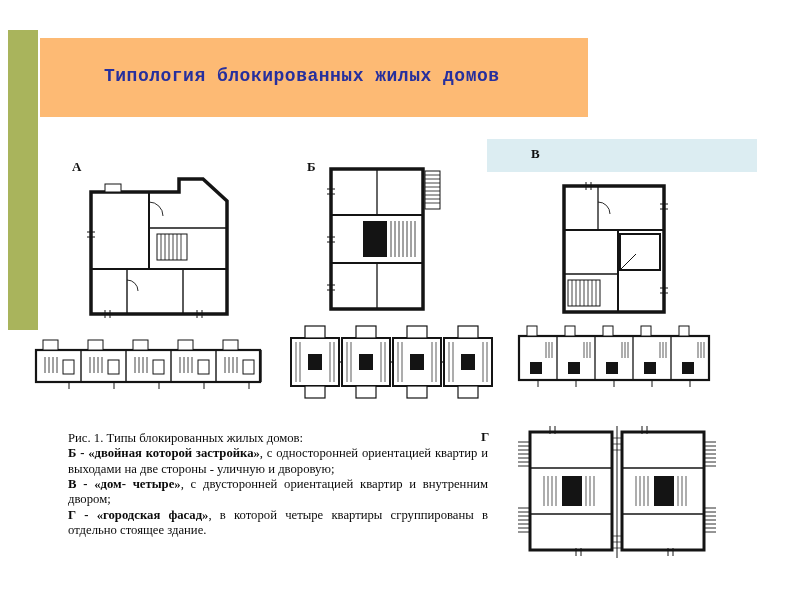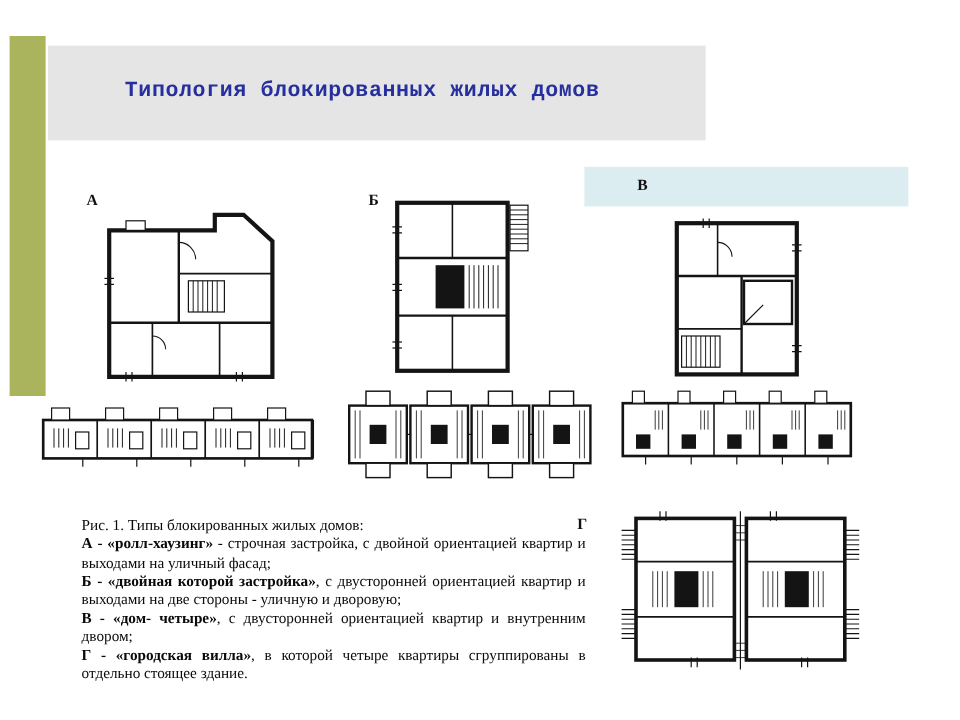--- a/index.html
+++ b/index.html
@@ -6,21 +6,21 @@
   .slide {
     position:relative; width:800px; height:600px; background:#ffffff;
     overflow:hidden; font-family:"Liberation Serif", serif; color:#0a0a0a;
   }
   .accent-bar {
     position:absolute; left:8px; top:30px; width:30px; height:300px;
     background:#a9b45c;
   }
   .title-box {
     position:absolute; left:40px; top:38px; width:548px; height:79px;
-    background:#e5e5e5;
+    background:#fdba74;
   }
   .title-text {
     position:absolute; left:64px; top:28px;
     font-family:"Liberation Mono", monospace; font-weight:bold;
     font-size:18px; letter-spacing:0.5px; color:#262f9d; white-space:nowrap;
   }
   .side-band {
     position:absolute; left:487px; top:139px; width:270px; height:33px;
     background:#dcedf2;
   }
@@ -318,19 +318,18 @@
         <line x1="60" y1="130" x2="60" y2="138"></line>
           <line x1="65" y1="130" x2="65" y2="138"></line>
         <line x1="152" y1="130" x2="152" y2="138"></line>
           <line x1="157" y1="130" x2="157" y2="138"></line>
       </g>
     </svg>
   </div>
 
   <div class="caption">
     <div>Рис. 1. Типы блокированных жилых домов:</div>
-    <div><span class="bold">А - «ролл-хаузинг»</span><span> - строчная застройка, с двойной ориентацией квартир и выходами на уличный фасад;</span></div>
-    <div><span class="bold">Б - «двойная которой застройка»</span><span>, с двусторонней ориентацией квартир и выходами на две стороны - уличную и дворовую;</span></div>
+    <div><span class="bold">Б - «двойная которой застройка»</span><span>, с односторонней ориентацией квартир и выходами на две стороны - уличную и дворовую;</span></div>
     <div><span class="bold">В - «дом- четыре»</span><span>, с двусторонней ориентацией квартир и внутренним двором;</span></div>
-    <div><span class="bold">Г - «городская вилла»</span><span>, в которой четыре квартиры сгруппированы в отдельно стоящее здание.</span></div>
+    <div><span class="bold">Г - «городская фасад»</span><span>, в которой четыре квартиры сгруппированы в отдельно стоящее здание.</span></div>
   </div>
 
 </div>
 
 </body></html>

